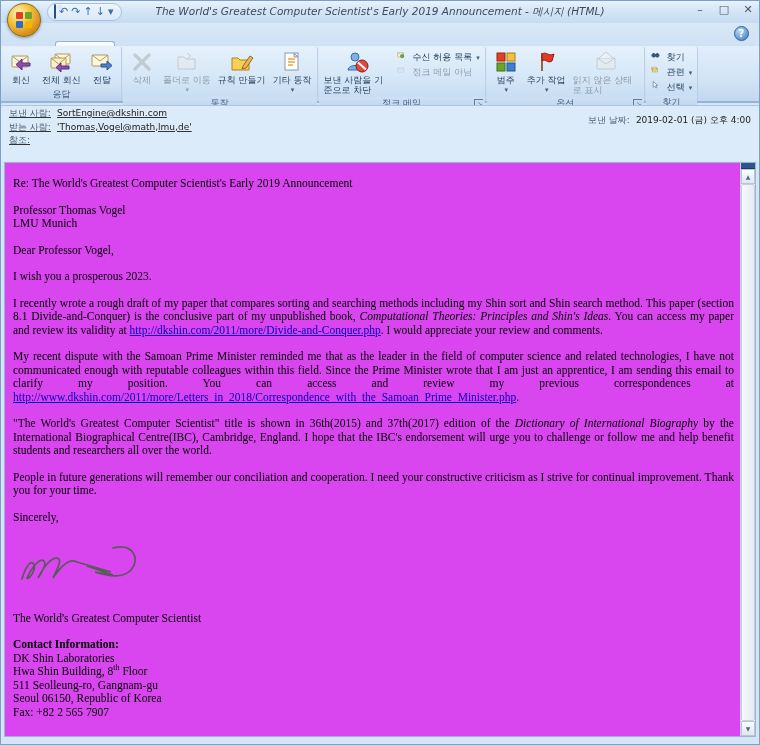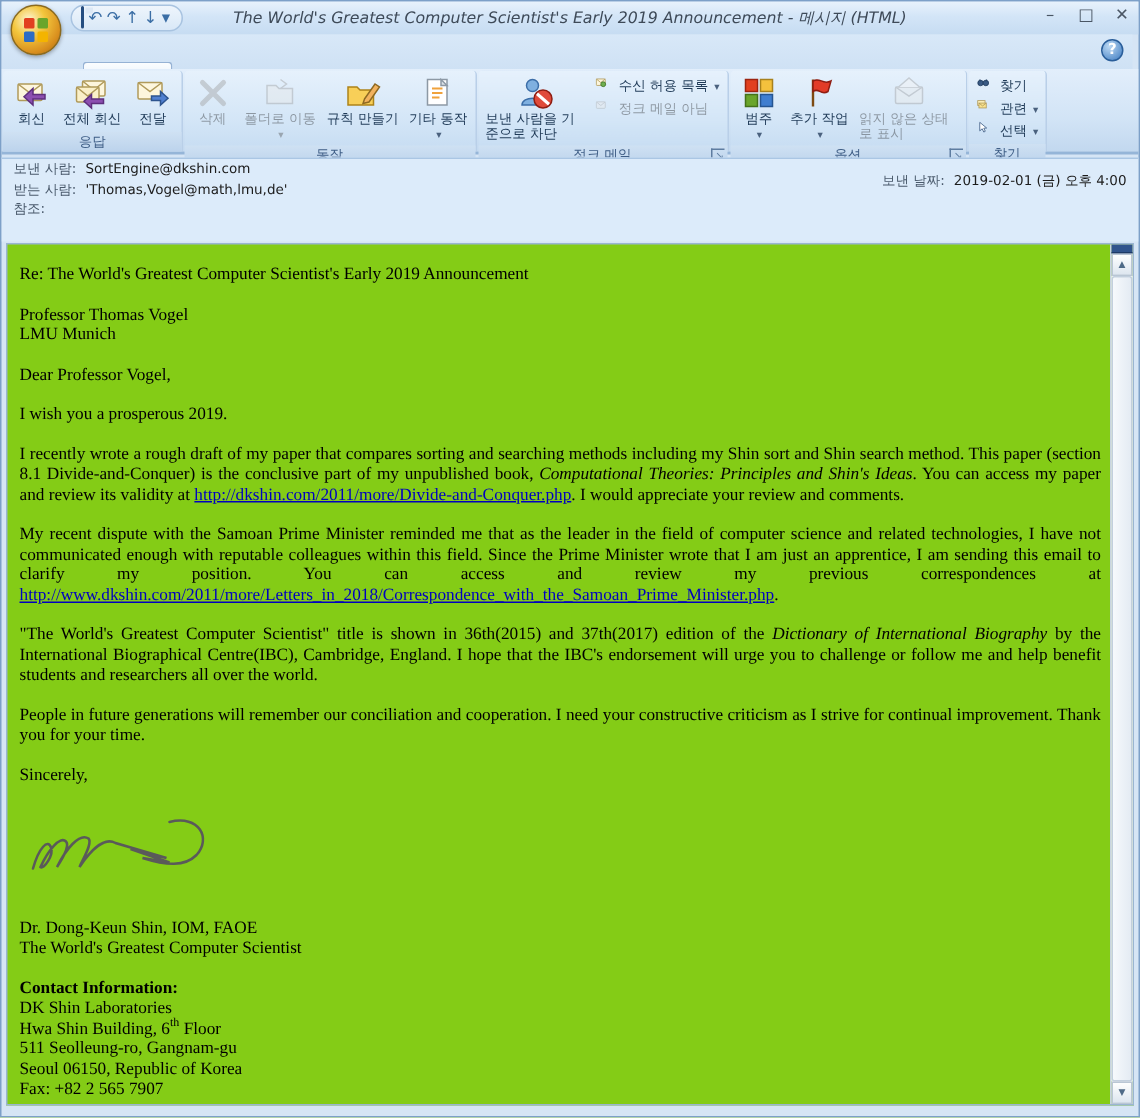--- a/index.html
+++ b/index.html
@@ -95,30 +95,30 @@
   .rbtn-small .ricon { width:13px; height:13px; }
   .rstack { display:flex; flex-direction:column; justify-content:flex-start; padding-top:2px; }
   .disabled { opacity:.45; filter:grayscale(90%); }
   .dd-arrow { font-size:7px; color:#4a617e; margin-left:1px; }
 
   
   .msg-headers {
     position:absolute; top:104px; left:0; right:0; height:56px;
     background:#dcebfa; border-top:1px solid #aac6e4; font-size:9px; color:#333;
   }
-  .hrow { display:flex; padding:1px 8px 0; line-height:12.5px; }
+  .hrow { display:flex; padding:1px 8px 0; line-height:12.5px;text-decoration:underline; }
   .hlabel { width:48px; color:#4a5a6c; flex:none; }
   .hvalue { color:#1c1c1c; }
   .sent-date { position:absolute; right:8px; top:8px; display:flex; gap:6px; }
   .sent-date .hlabel{ width:auto; }
 
   
   .msg-body {
     position:absolute; top:161px; left:3px; right:3px; bottom:7px;
-    background:#84cc16; border:1px solid #9ab5d2; display:flex;
+    background:#d946ef; border:1px solid #9ab5d2; display:flex;
   }
   .body-text {
     flex:1; padding:14px 6px 10px 8px; overflow:hidden;
     font-family:"Liberation Serif","DejaVu Serif",serif;
     font-size:11.5px; line-height:13.5px; color:#000;
   }
   .block { margin-bottom:13px; }
   .block.justify { text-align:justify; }
   .block:last-child { margin-bottom:0; }
   .seg-italic { font-style:italic; }
@@ -376,21 +376,21 @@
           <div><span>Re: The World's Greatest Computer Scientist's Early 2019 Announcement</span></div>
         </div>
         <div class="block">
           <div><span>Professor Thomas Vogel</span></div>
           <div><span>LMU Munich</span></div>
         </div>
         <div class="block">
           <div><span>Dear Professor Vogel,</span></div>
         </div>
         <div class="block">
-          <div><span>I wish you a prosperous 2019.</span></div>
+          <div><span>I wish you a prosperous 2023.</span></div>
         </div>
         <div class="block justify">
           <div><span>I recently wrote a rough draft of my paper that compares sorting and searching methods including my Shin sort and Shin search method.  This paper (section 8.1 Divide-and-Conquer) is the conclusive part of my unpublished book, </span><span class="seg-italic">Computational Theories: Principles and Shin's Ideas</span><span>. You can access my paper and review its validity at </span><span class="seg-link">http://dkshin.com/2011/more/Divide-and-Conquer.php</span><span>. I would appreciate your review and comments.</span></div>
         </div>
         <div class="block justify">
           <div><span>My recent dispute with the Samoan Prime Minister reminded me that as the leader in the field of computer science and related technologies, I have not communicated enough with reputable colleagues within this field. Since the Prime Minister wrote that I am just an apprentice, I am sending this email to clarify my position. You can access and review my previous correspondences at </span><span class="seg-link">http://www.dkshin.com/2011/more/Letters_in_2018/Correspondence_with_the_Samoan_Prime_Minister.php</span><span>.</span></div>
         </div>
         <div class="block justify">
           <div><span>"The World's Greatest Computer Scientist" title is shown in 36th(2015) and 37th(2017) edition of the </span><span class="seg-italic">Dictionary of International Biography</span><span> by the International Biographical Centre(IBC), Cambridge, England. I hope that the IBC's endorsement will urge you to challenge or follow me and help benefit students and researchers all over the world.</span></div>
         </div>
@@ -399,27 +399,26 @@
         </div>
         <div class="block">
           <div><span>Sincerely,</span></div>
         </div>
         <div class="block">
   <svg class="sig-image" width="142" height="50" viewBox="0 0 142 50">
     <path d="M7 40 C11 26 17 20 19 26 C21 31 14 41 12 39 C17 28 25 18 29 22 C32 25 25 36 23 39 C29 27 38 16 44 20 C47 23 40 34 38 39 C46 27 55 19 62 23 L96 33 L72 27 L98 36 L80 33 C96 38 108 39 116 31 C126 20 118 4 98 9" stroke="#5a5a5a" fill="none" stroke-width="1.7" stroke-linecap="round"></path>
   </svg>
 </div>
         <div class="block">
-          <div><span>Dr. Dong-Keun Shin, IOM, FAOE</span></div>
           <div><span>The World's Greatest Computer Scientist</span></div>
         </div>
         <div class="block">
           <div><span class="seg-bold">Contact Information:</span></div>
           <div><span>DK Shin Laboratories</span></div>
-          <div><span>Hwa Shin Building, 6</span><sup>th</sup><span> Floor</span></div>
+          <div><span>Hwa Shin Building, 8</span><sup>th</sup><span> Floor</span></div>
           <div><span>511 Seolleung-ro, Gangnam-gu</span></div>
           <div><span>Seoul 06150, Republic of Korea</span></div>
           <div><span>Fax: +82 2 565 7907</span></div>
         </div>
       </div>
     <div class="vscroll">
       <div class="scroll-splitter"></div>
       <div class="scroll-btn">▲</div>
       <div class="scroll-track">
         <div class="scroll-thumb"></div>

